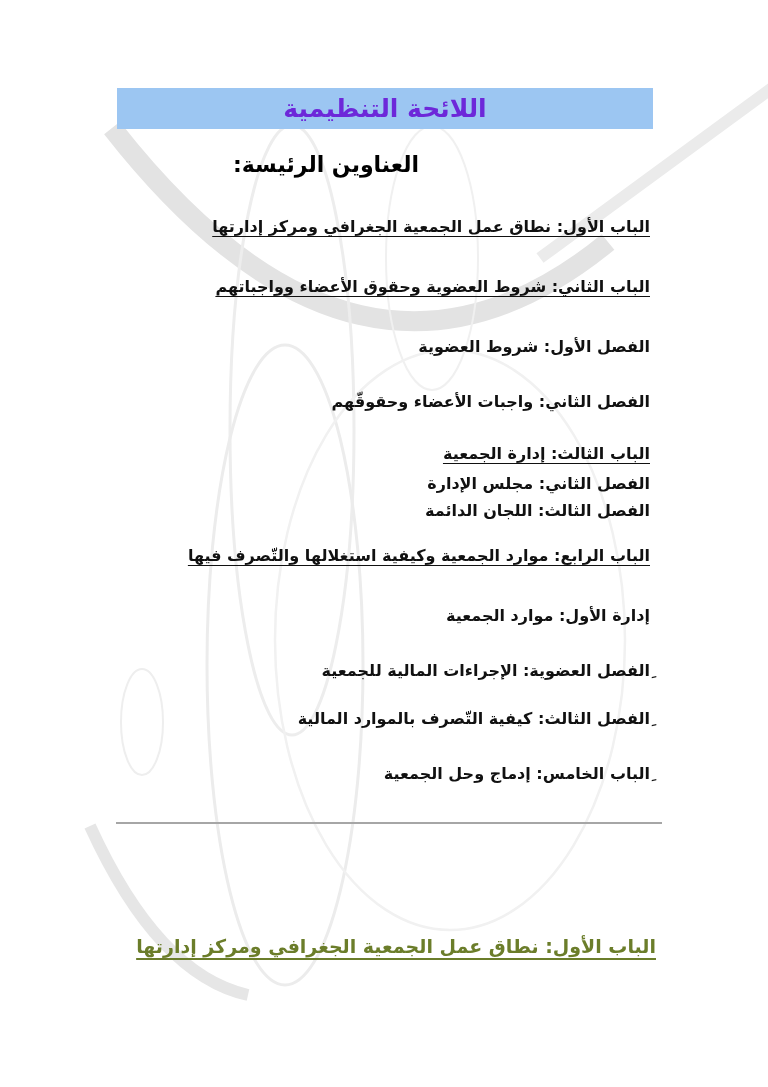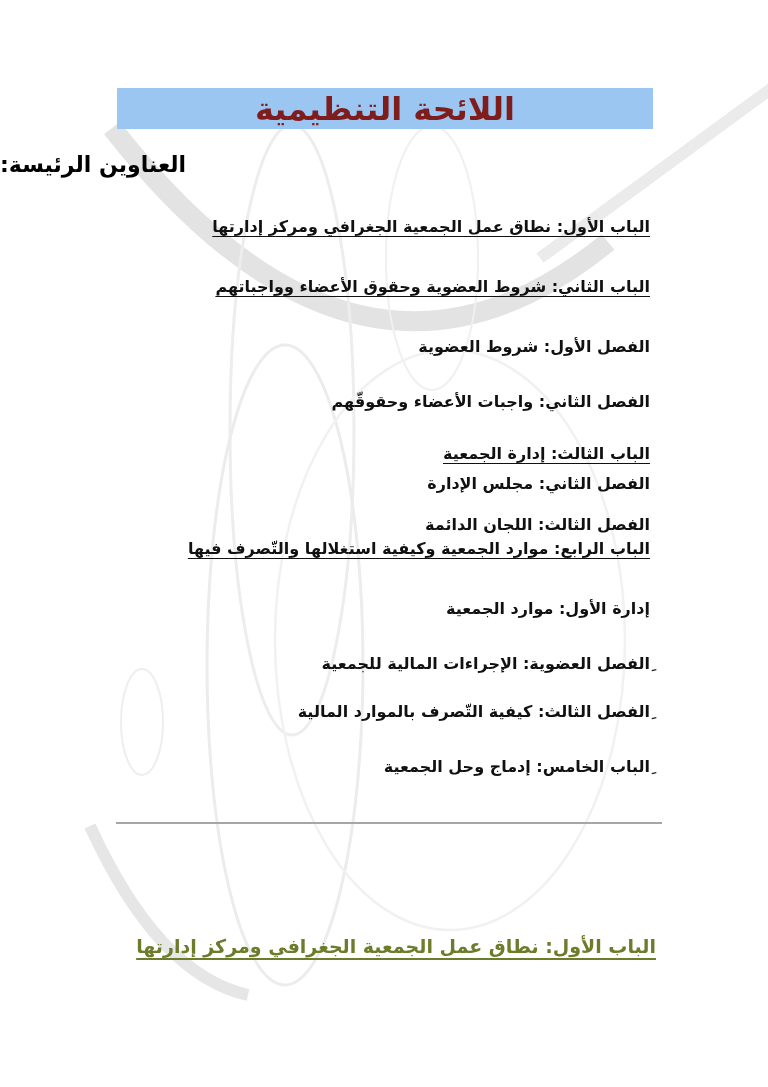--- a/index.html
+++ b/index.html
@@ -6,31 +6,31 @@
   body{width:768px;height:1087px;position:relative;overflow:hidden;
        font-family:"DejaVu Sans",sans-serif;}
   .page{position:absolute;inset:0;background:#ffffff;}
 
   
   .watermark{position:absolute;inset:0;z-index:0;}
 
   
   .banner{position:absolute;left:117px;top:88px;width:536px;height:41px;
           background:#9cc6f2;z-index:2;display:flex;align-items:center;justify-content:center;}
-  .banner-title{color:#7f1d1d;font-size:32px;font-weight:bold;line-height:1;direction:rtl;}
+  .banner-title{color:#6d28d9;font-size:25px;font-weight:bold;line-height:1;direction:rtl;}
 
   
   .content{position:absolute;left:0;top:0;width:768px;z-index:1;direction:rtl;}
-  .sec-heading{margin:150px 116px 0 0;text-align:left;color:#000000;
+  .sec-heading{margin:150px 116px 0 0;text-align:center;color:#000000;
                font-size:22px;font-weight:bold;line-height:30px;}
   .toc-line{margin-right:118px;margin-left:60px;text-align:right;color:#111111;
             font-size:16px;font-weight:bold;line-height:24px;}
   .u{text-decoration:underline;text-decoration-thickness:1px;text-underline-offset:4px;}
   .m35{margin-top:35px}.m26{margin-top:36px}.m23{margin-top:31px}.m22{margin-top:28px}
-  .m21{}.m24{margin-top:24px}.m6{margin-top:6px}.m3{margin-top:17px}
+  .m21{margin-top:21px}.m24{margin-top:24px}.m6{margin-top:6px}.m3{margin-top:3px}
 
   
   .divider{position:absolute;left:116px;top:822px;width:546px;height:2px;
            background:#a6a6a6;z-index:1;}
 
   
   .footer-heading{position:absolute;right:112px;top:931px;z-index:1;direction:rtl;
                   color:#6b7d2a;font-size:19px;font-weight:bold;line-height:30px;
                   text-decoration:underline;text-decoration-thickness:1.5px;
                   text-underline-offset:5px;text-align:right;}

